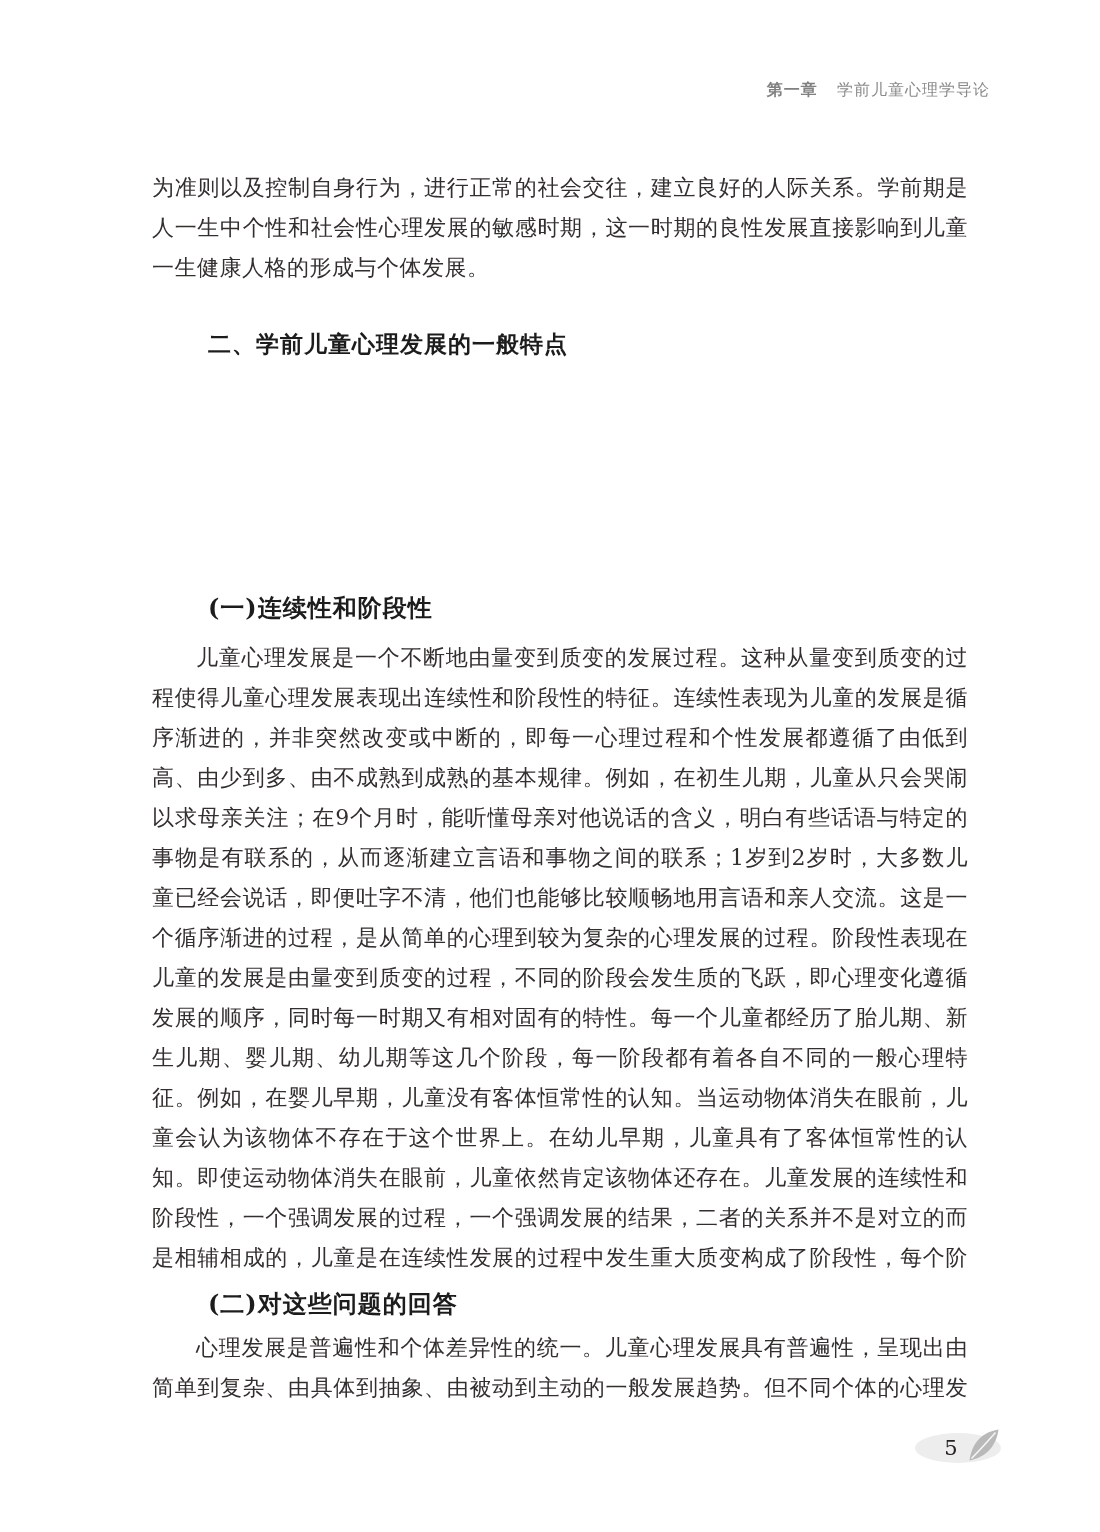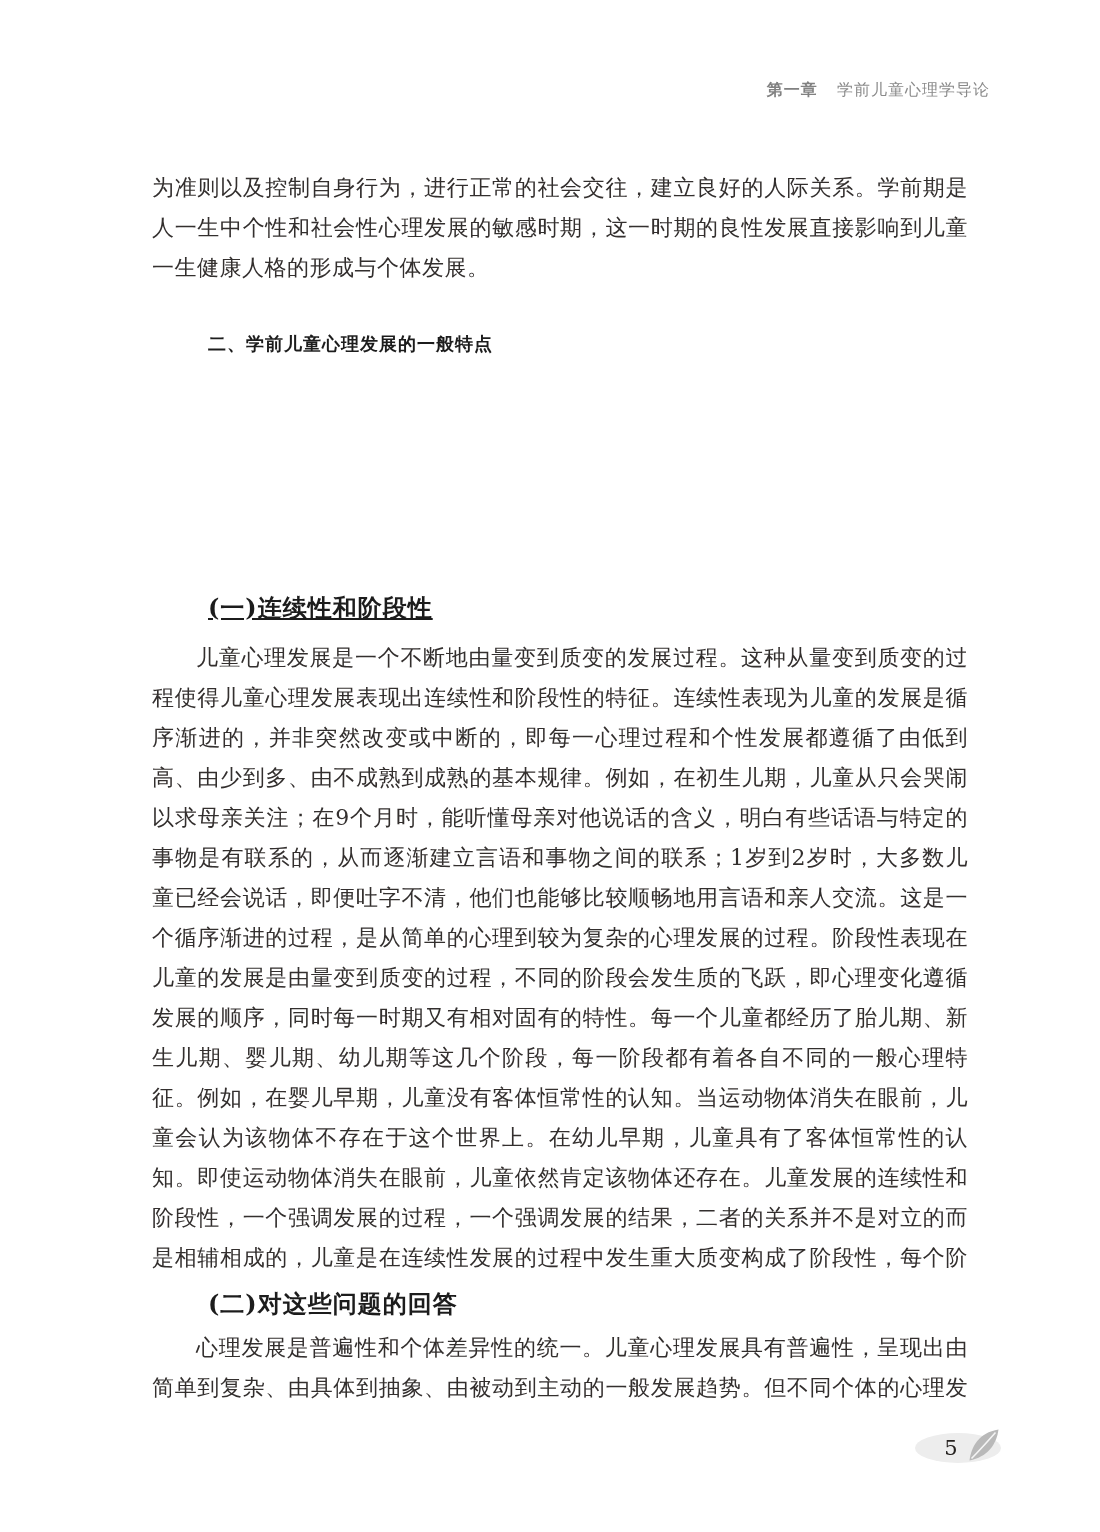--- a/index.html
+++ b/index.html
@@ -57,39 +57,39 @@
   
   .section-heading {
     position: absolute;
     left: 152px;
     width: 816px;
     top: 322px;
     padding-left: 56px;
     box-sizing: border-box;
     font-family: "DejaVu Sans", "Liberation Sans", sans-serif;
     font-weight: bold;
-    font-size: 18px;
+    font-size: 23px;
     line-height: 44px;
     color: #1c1c1c;
     letter-spacing: 1px;
   }
   .subsection-heading {
     position: absolute;
     left: 152px;
     width: 816px;
     padding-left: 56px;
     box-sizing: border-box;
     font-family: "DejaVu Serif", "Liberation Serif", serif;
     font-weight: bold;
     font-size: 24px;
     line-height: 40px;
     color: #1c1c1c;
     letter-spacing: 1px;
   }
-  .sub1-heading { top: 588px; text-decoration: underline; }
+  .sub1-heading { top: 588px; }
   .sub2-heading { top: 1284px; }
 
   
   .page-badge {
     position: absolute;
     left: 915px;
     top: 1433px;
     width: 86px;
     height: 30px;
     background: #ededed;

